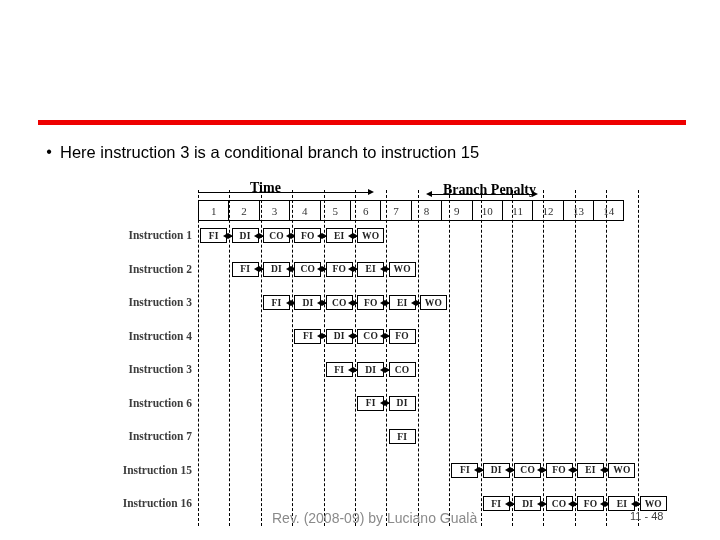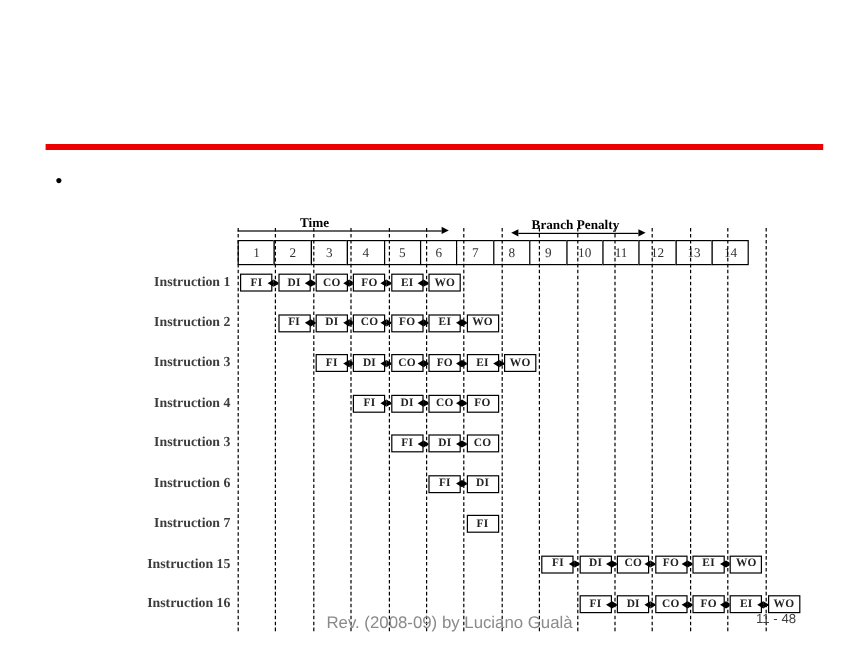--- a/index.html
+++ b/index.html
@@ -64,21 +64,21 @@
   .diagram {
     position: absolute;
     left: 80px;
     top: 176px;
     width: 560px;
     height: 350px;
     font-family: "Liberation Serif", serif;
   }
   .label-time, .label-penalty {
     position: absolute;
-    font-size: 11px;
+    font-size: 14px;
     font-weight: bold;
     color: #000;
     white-space: nowrap;
   }
   .label-time { left: 170px; top: 4px; }
   .label-penalty { left: 363px; top: 6px; }
 
   
   .arrowline {
     position: absolute;
@@ -184,20 +184,21 @@
 </style>
 </head>
 <body>
 
 <div class="slide">
 
   <div class="rule"></div>
 
   <div class="bullet-row">
     <div class="bullet-dot">•</div>
+    <div class="bullet-text">Here instruction 3 is a conditional branch to instruction 15</div>
   </div>
 
   <div class="diagram">
     <div class="label-time">Time</div>
     <div class="label-penalty">Branch Penalty</div>
 
     <div class="arrowline" style="left:118px; top:16px; width:170px;"></div>
     <div class="arrowhead ah-right" style="left:288px; top:12.5px;"></div>
 
     <div class="arrowline" style="left:352px; top:18px; width:100px;"></div>

